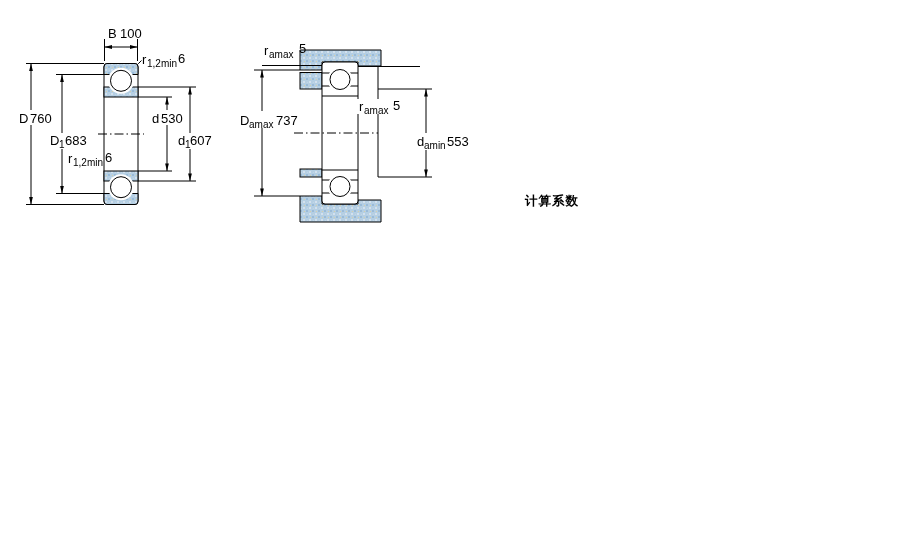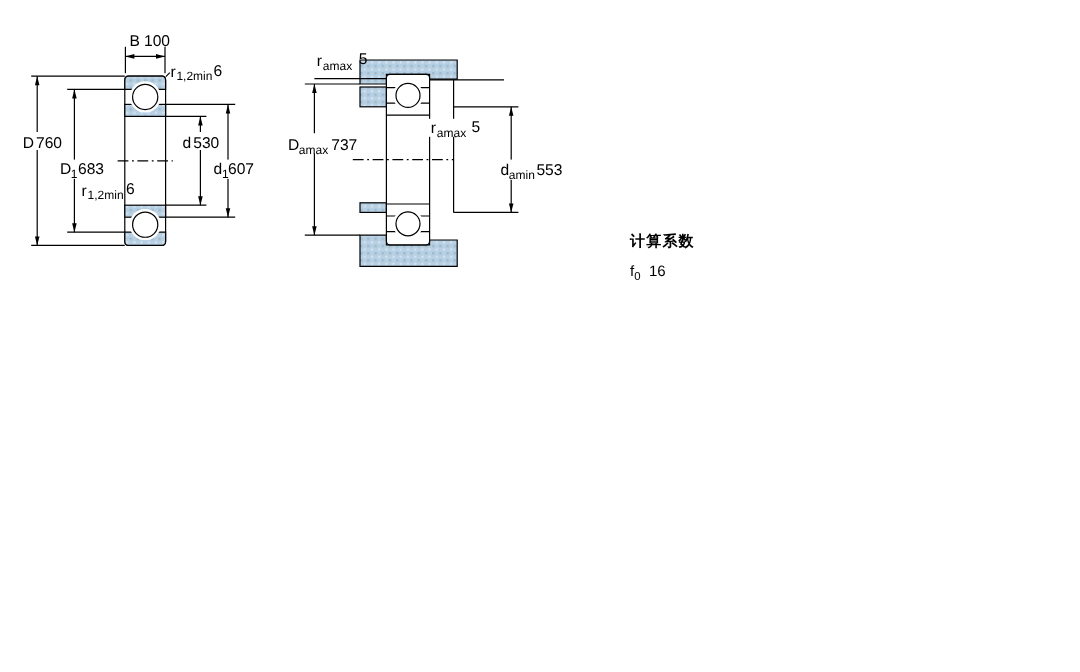--- a/index.html
+++ b/index.html
@@ -192,18 +192,15 @@
     <g>
       <text class="t-main" x="417" y="146">d</text>
       <text class="t-sub" x="424" y="149">amin</text>
       <text class="t-main" x="447" y="146">553</text>
     </g>
   </g>
 </svg>
 
 <div id="calc-block">
   <div id="calc-title">计算系数</div>
-  <div class="calc-row">
-    <span>f</span><sub class="s">0</sub><span class="calc-val">16</span>
-  </div>
 </div>
 
 </div>
 
 </body></html>

